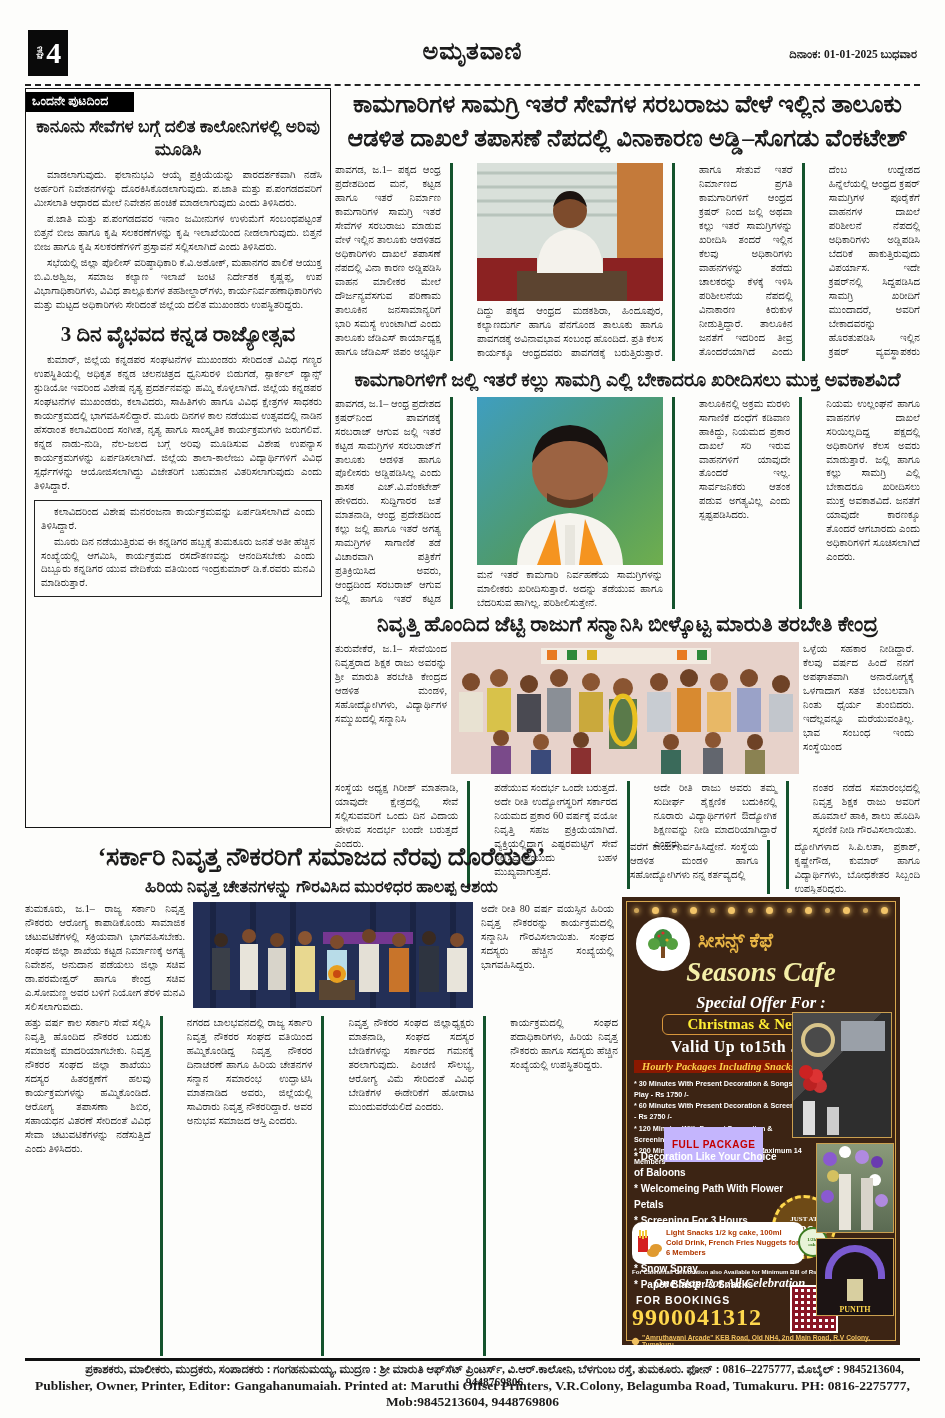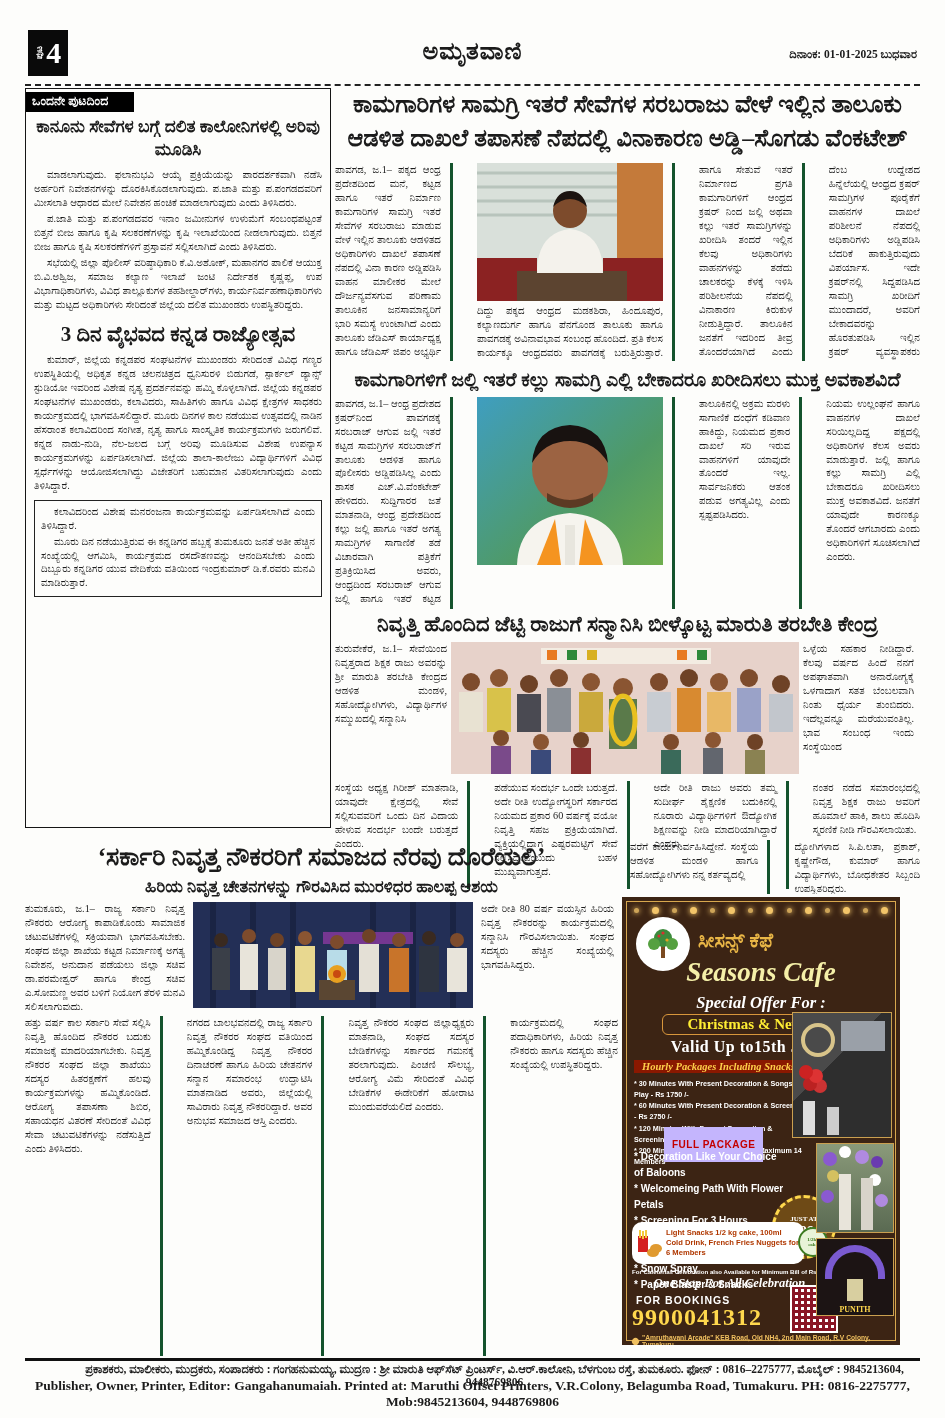--- a/index.html
+++ b/index.html
@@ -180,20 +180,21 @@
             <rect width="186" height="168" fill="url(#pbg)"></rect>
             <path d="M40 168 Q42 120 93 116 Q144 120 146 168 Z" fill="#f6f4ee"></path>
             <circle cx="93" cy="72" r="38" fill="#9c6342"></circle>
             <path d="M55 66 Q58 30 93 28 Q128 30 131 66 Q118 44 93 44 Q68 44 55 66Z" fill="#181210"></path>
             <path d="M70 96 Q93 110 116 96 L116 104 Q93 118 70 104Z" fill="#5c3a24"></path>
             <path d="M60 168 L78 122 L84 168Z" fill="#f59420"></path>
             <path d="M126 168 L108 122 L102 168Z" fill="#f59420"></path>
             <rect x="88" y="128" width="10" height="40" fill="#e8e6de"></rect>
           </svg>
         </div>
+        <div class="bodytext">ಮನೆ ಇತರೆ ಕಾಮಗಾರಿ ನಿರ್ವಹಣೆಯ ಸಾಮಗ್ರಿಗಳನ್ನು ಮಾಲೀಕರು ಖರೀದಿಸುತ್ತಾರೆ. ಅದನ್ನು ತಡೆಯುವ ಹಾಗೂ ಬೆದರಿಸುವ ಹಾಗಿಲ್ಲ. ಪರಿಶೀಲಿಸುತ್ತೇನೆ.</div>
       </div>
       <div class="ncol bodytext" style="width:119px;">ತಾಲೂಕಿನಲ್ಲಿ ಅಕ್ರಮ ಮರಳು ಸಾಗಾಣಿಕೆ ದಂಧೆಗೆ ಕಡಿವಾಣ ಹಾಕಿದ್ದು, ನಿಯಮದ ಪ್ರಕಾರ ದಾಖಲೆ ಸರಿ ಇರುವ ವಾಹನಗಳಿಗೆ ಯಾವುದೇ ತೊಂದರೆ ಇಲ್ಲ. ಸಾರ್ವಜನಿಕರು ಆತಂಕ ಪಡುವ ಅಗತ್ಯವಿಲ್ಲ ಎಂದು ಸ್ಪಷ್ಟಪಡಿಸಿದರು.</div>
       <div class="ncol bodytext" style="width:122px;">ನಿಯಮ ಉಲ್ಲಂಘನೆ ಹಾಗೂ ವಾಹನಗಳ ದಾಖಲೆ ಸರಿಯಿಲ್ಲದಿದ್ದ ಪಕ್ಷದಲ್ಲಿ ಅಧಿಕಾರಿಗಳ ಕೆಲಸ ಅವರು ಮಾಡುತ್ತಾರೆ. ಜಲ್ಲಿ ಹಾಗೂ ಕಲ್ಲು ಸಾಮಗ್ರಿ ಎಲ್ಲಿ ಬೇಕಾದರೂ ಖರೀದಿಸಲು ಮುಕ್ತ ಅವಕಾಶವಿದೆ. ಜನತೆಗೆ ಯಾವುದೇ ಕಾರಣಕ್ಕೂ ತೊಂದರೆ ಆಗಬಾರದು ಎಂದು ಅಧಿಕಾರಿಗಳಿಗೆ ಸೂಚಿಸಲಾಗಿದೆ ಎಂದರು.</div>
     </div>
   </div>
 
   <div class="abs" style="left:335px;top:608px;width:585px;">
     <div class="headline hl3">ನಿವೃತ್ತಿ ಹೊಂದಿದ ಜೆಟ್ಟಿ ರಾಜುಗೆ ಸನ್ಮಾನಿಸಿ ಬೀಳ್ಕೊಟ್ಟ ಮಾರುತಿ ತರಬೇತಿ ಕೇಂದ್ರ</div>
     <div style="display:flex;gap:4px;">
       <div class="bodytext" style="width:112px;height:134px;overflow:hidden;">ತುರುವೇಕೆರೆ, ಜ.1– ಸೇವೆಯಿಂದ ನಿವೃತ್ತರಾದ ಶಿಕ್ಷಕ ರಾಜು ಅವರನ್ನು ಶ್ರೀ ಮಾರುತಿ ತರಬೇತಿ ಕೇಂದ್ರದ ಆಡಳಿತ ಮಂಡಳಿ, ಸಹೋದ್ಯೋಗಿಗಳು, ವಿದ್ಯಾರ್ಥಿಗಳ ಸಮ್ಮುಖದಲ್ಲಿ ಸನ್ಮಾನಿಸಿ</div>

